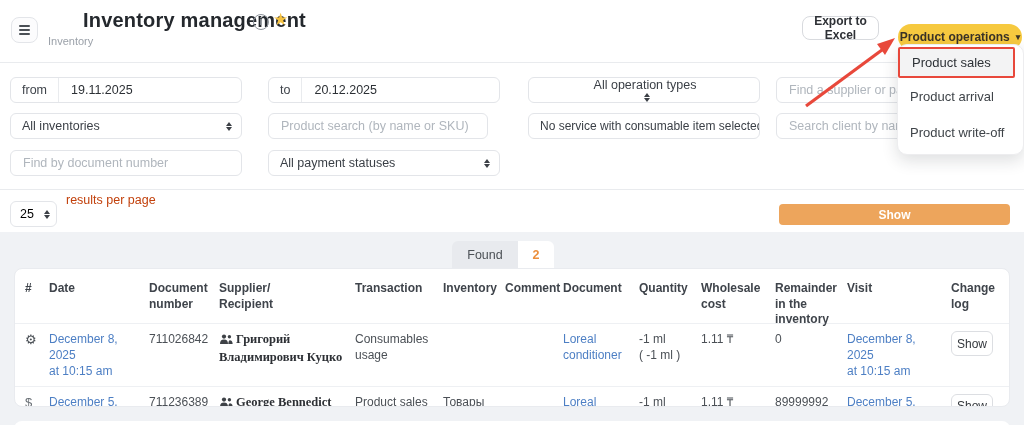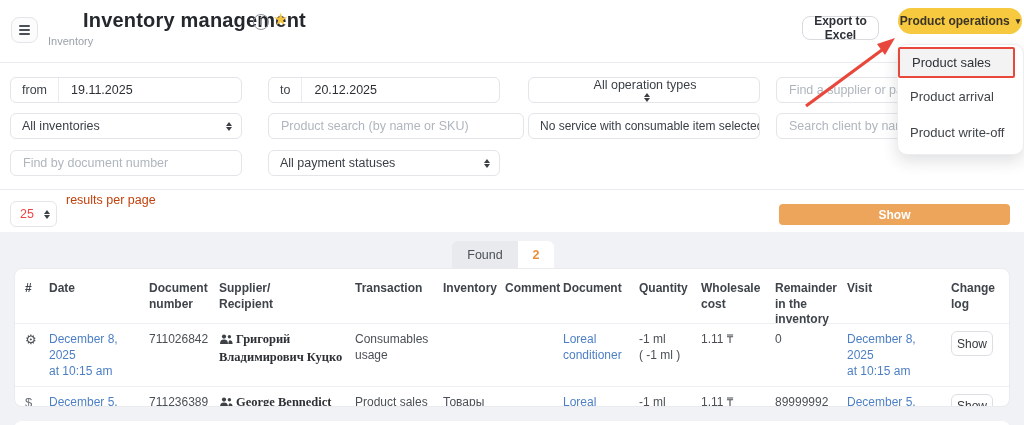--- a/index.html
+++ b/index.html
@@ -14,21 +14,21 @@
     display:flex; flex-direction:column; gap:2.5px; align-items:center; justify-content:center; cursor:pointer; }
   .menu-btn i { width:11px; height:1.6px; background:#4a4f55; border-radius:1px; }
   .page-title { position:absolute; left:47px; top:9px; font-size:20px; font-weight:700; color:#24282d; letter-spacing:.2px;margin-left:36px; }
   .breadcrumb { position:absolute; left:48px; top:35px; font-size:11px; color:#9ba1a9; }
   .info-icon { position:absolute; left:253px; top:14px; width:16px; height:16px; border:1.4px solid #8d939b;
     border-radius:50%; color:#8d939b; font-size:10px; font-weight:700; text-align:center; line-height:13px; }
   .star-icon { position:absolute; left:273px; top:9px; font-size:17px; color:#f5c242; }
   .export-btn { position:absolute; left:802px; top:16px; width:77px; height:24px; background:#fff;
     border:1px solid #d8dade; border-radius:8px; font-size:12px; font-weight:700; color:#2e3136;
     display:flex; align-items:center; justify-content:center; cursor:pointer; }
-  .ops-btn { position:absolute; left:898px; top:8px; width:124px; height:26px; background:#f6c93f;
+  .ops-btn { position:absolute; left:898px; top:24px; width:124px; height:26px; background:#f6c93f;
     border-radius:15px; font-size:12px; font-weight:700; color:#3a3327;
     display:flex; align-items:center; justify-content:center; gap:6px; cursor:pointer; }
   .chev { font-size:9px; color:#3a3327; }
   .hr { position:absolute; left:0; width:1024px; height:1px; background:#e9ebee; }
   
   .fbox { position:absolute; height:26px; border:1px solid #e3e5e9; border-radius:6px; background:#fff;
     font-size:12.5px; display:flex; align-items:center; overflow:hidden; }
   .fbox .lbl { padding:0 11px; color:#3f444b; flex:0 0 auto; }
   .fbox .vsep { width:1px; height:26px; background:#e9ebee; }
   .fbox .val { padding:0 12px; color:#2c3035; }
@@ -36,21 +36,21 @@
   .fsel span { white-space:nowrap; }
   .updown { display:flex; flex-direction:column; gap:1px; align-items:center; flex:0 0 auto; margin-left:4px; }
   .updown b { width:0; height:0; border-left:3.5px solid transparent; border-right:3.5px solid transparent; }
   .updown b.up { border-bottom:4px solid #3c4046; }
   .updown b.dn { border-top:4px solid #3c4046; }
   .fbox input { border:none; outline:none; width:100%; height:100%; padding:0 12px; font:inherit; font-size:12.5px; color:#2c3035; background:transparent; }
   .fbox input::placeholder { color:#b0b6bd; }
   
   .pp-box { position:absolute; left:10px; top:201px; width:47px; height:26px; border:1px solid #e3e5e9;
     border-radius:6px; display:flex; align-items:center; justify-content:space-between; padding:0 6px 0 9px;
-    font-size:12.5px; color:#ef4444; cursor:pointer; background:#fff; }
+    font-size:12.5px; color:#000000; cursor:pointer; background:#fff; }
   .pp-label { position:absolute; left:66px; top:193px; font-size:12.5px; color:#c2410c; }
   .show-btn { position:absolute; left:779px; top:204px; width:231px; height:21px; background:#eda55c;
     border:none; border-radius:4px; color:#fff; font-size:12px; font-weight:700; cursor:pointer;
     display:flex; align-items:center; justify-content:center; font-family:inherit; }
   
   .band { position:absolute; left:0; top:232px; width:1024px; height:193px; background:#f0f2f5; }
   .found-tab { position:absolute; left:452px; top:241px; height:27px; display:flex; font-size:12.5px; }
   .found-tab .seg1 { width:66px; background:#e8eaee; color:#4b5055; border-radius:6px 0 0 0;
     display:flex; align-items:center; justify-content:center; cursor:pointer; }
   .found-tab .seg2 { width:36px; background:#fff; color:#ec8f3c; font-weight:700; border-radius:0 6px 0 0;
@@ -122,21 +122,21 @@
     <input placeholder="Find a supplier or part..." style="">
   </div>
 
   <div class="fbox fsel" style="left:10px; top:113px; width:232px;">
     <span>All inventories</span>
     <span class="updown">
         <b class="up"></b>
         <b class="dn"></b>
       </span>
   </div>
-  <div class="fbox" style="left:268px; top:113px; width:256px;">
+  <div class="fbox" style="left:268px; top:113px; width:220px;">
     <input placeholder="Product search (by name or SKU)" style="">
   </div>
   <div class="fbox fsel" style="left:528px; top:113px; width:232px; font-size:12px;">
     <span>No service with consumable item selected</span>
 
   </div>
   <div class="fbox" style="left:776px; top:113px; width:232px;">
     <input placeholder="Search client by name..." style="">
   </div>
 

